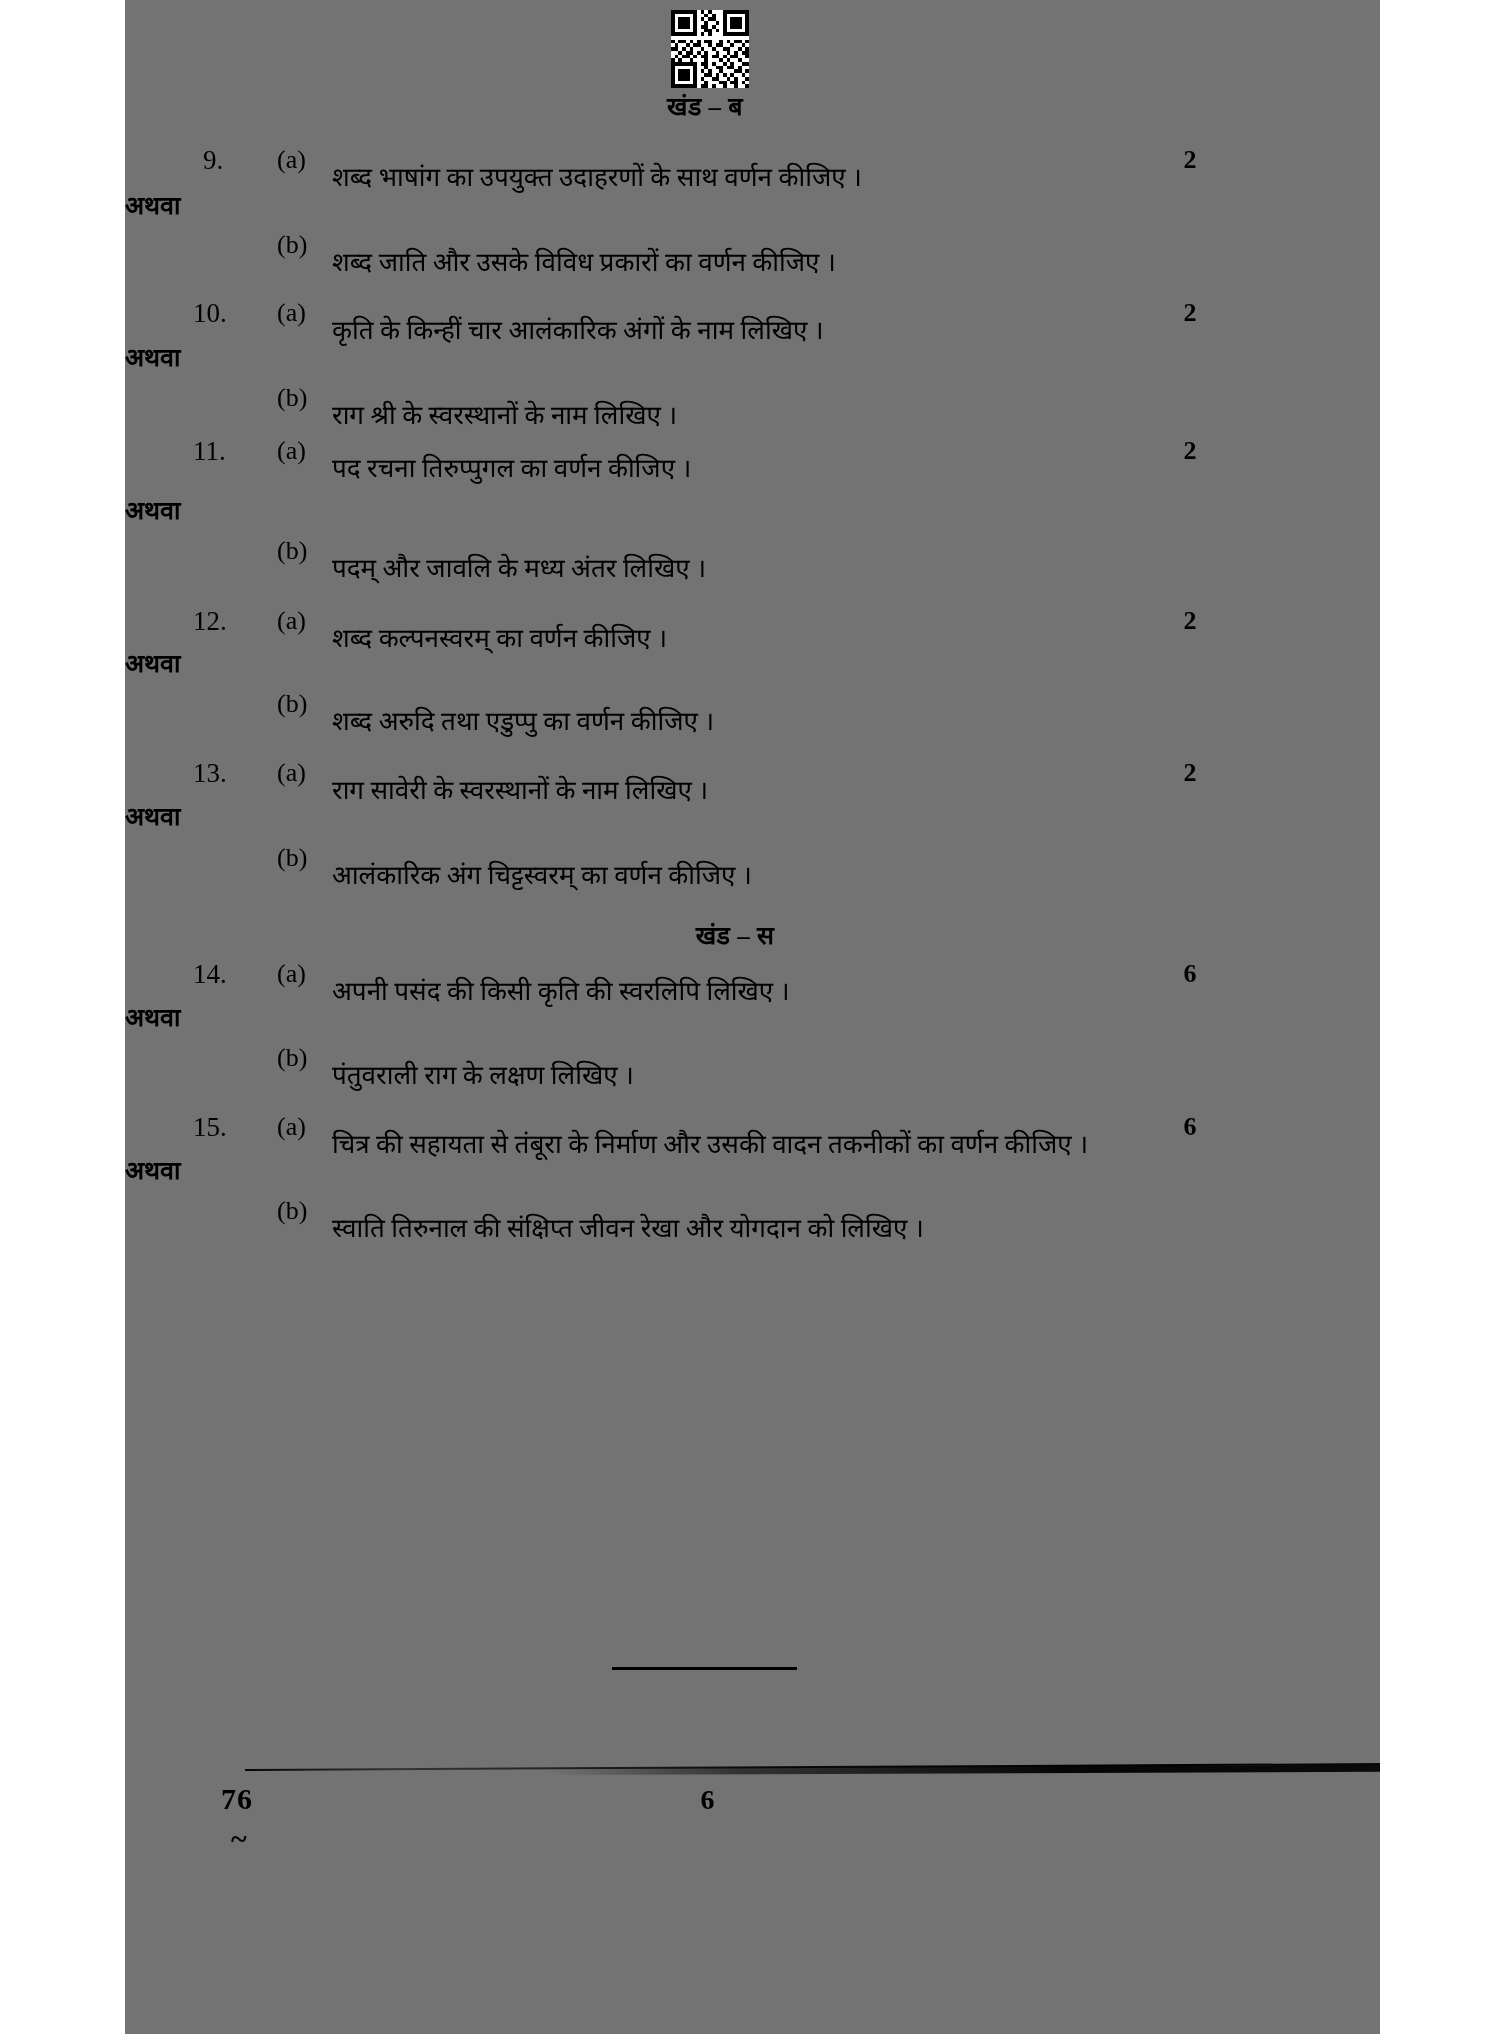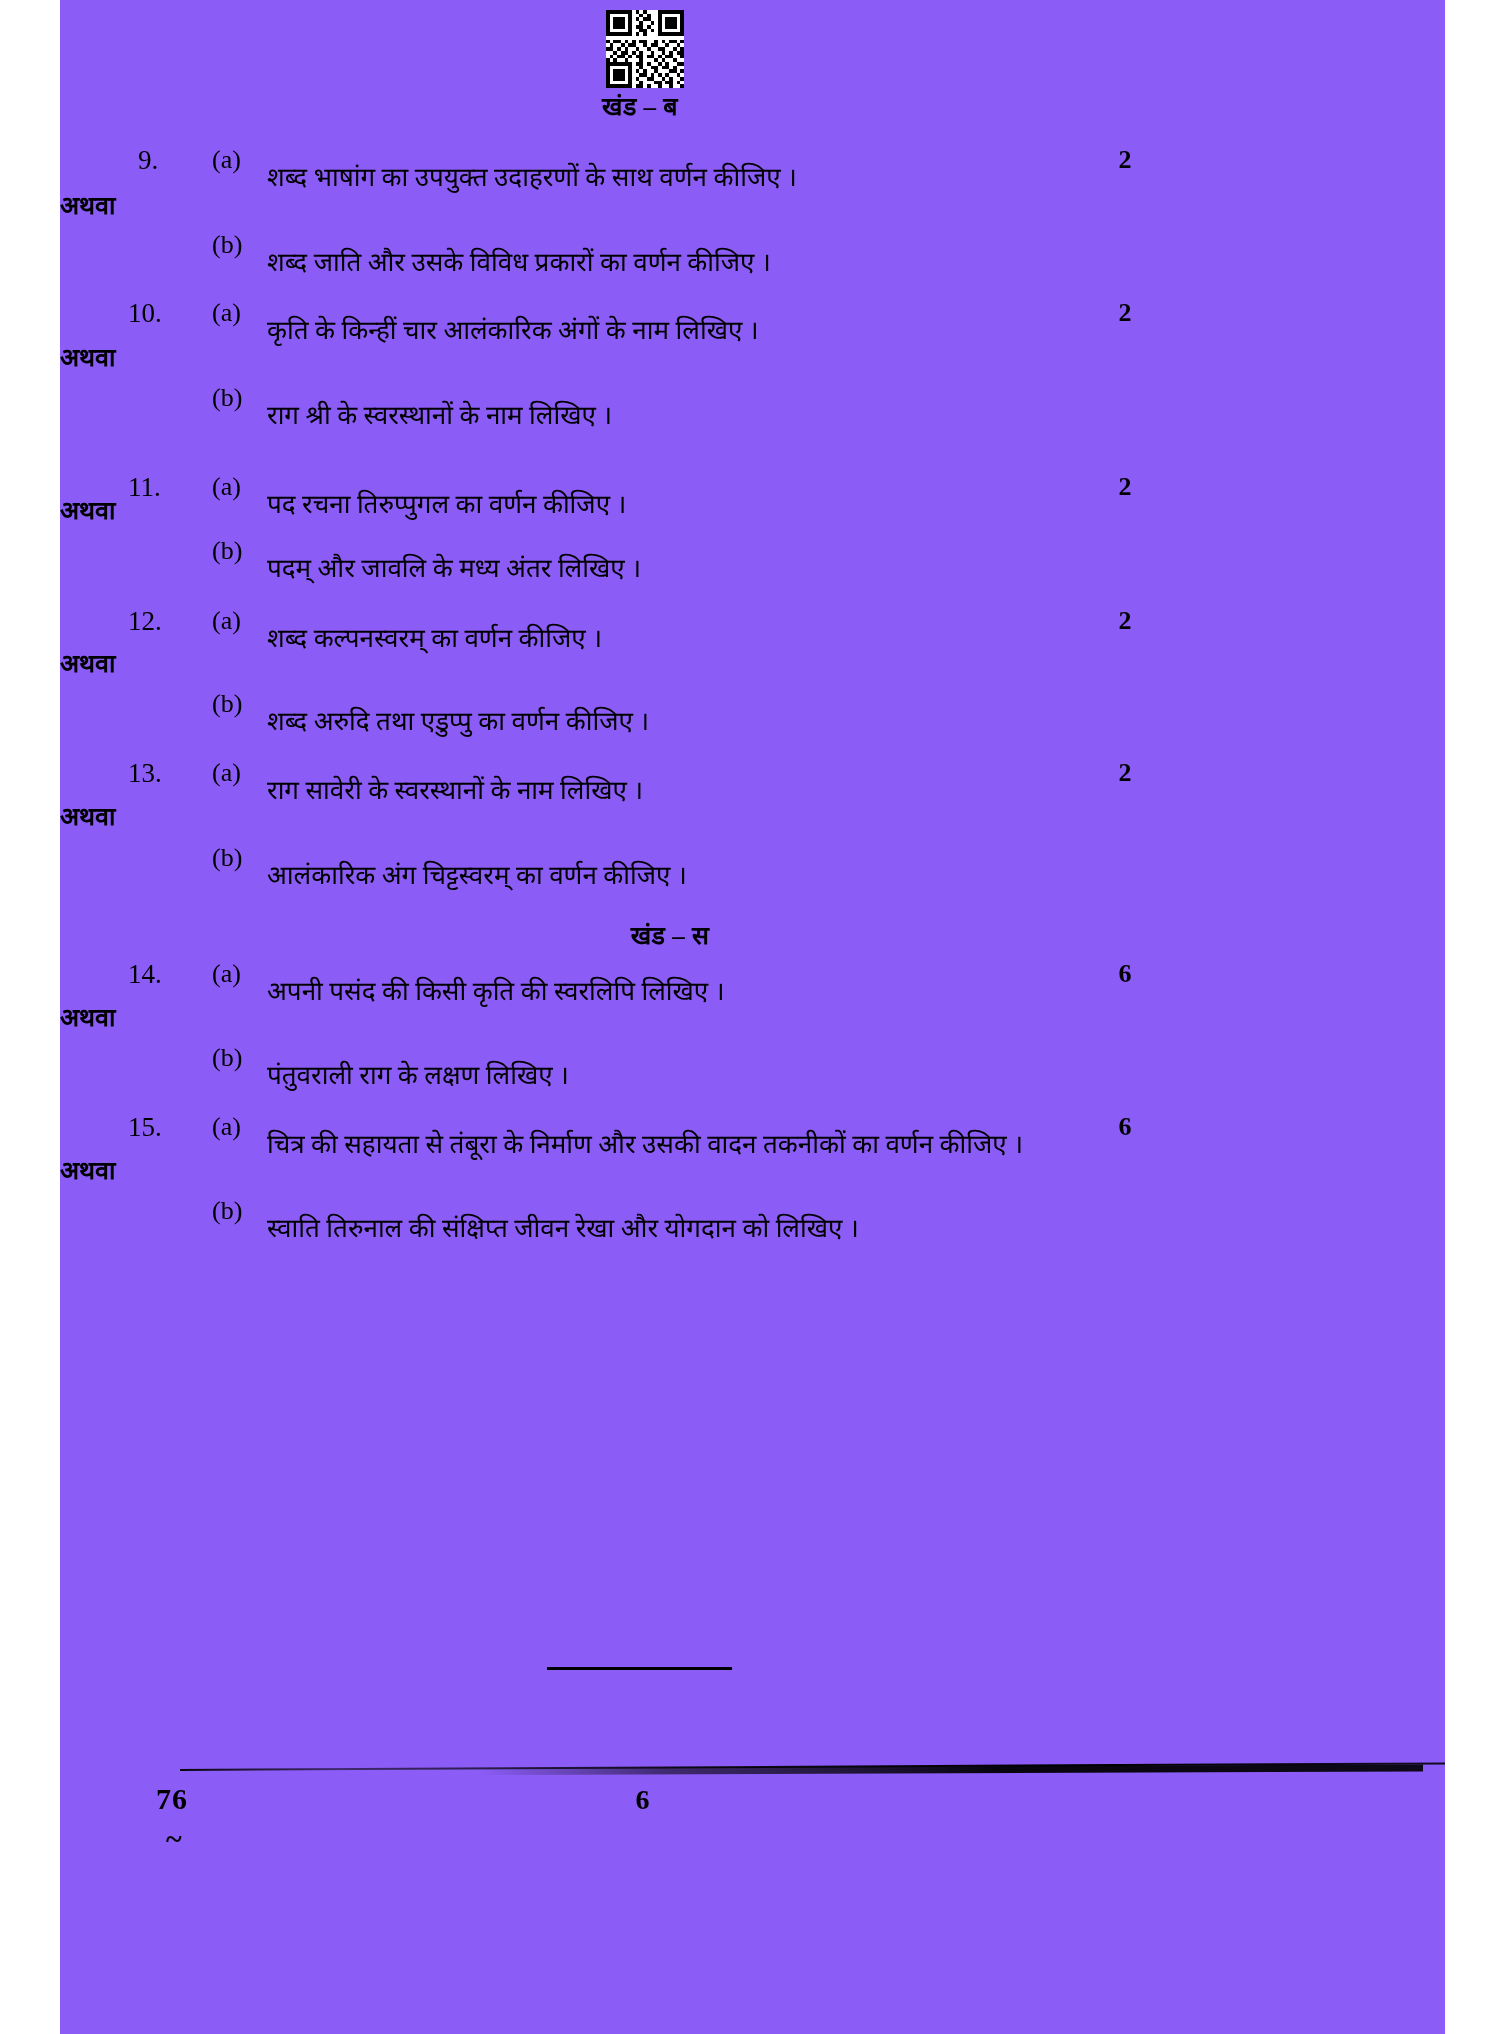--- a/index.html
+++ b/index.html
@@ -7,24 +7,24 @@
     margin: 0;
     padding: 0;
     background: #ffffff;
   }
   body {
     font-family: "Liberation Serif", "DejaVu Serif", serif;
     color: #000000;
   }
   .page {
     position: relative;
-    width: 1385px;
+    width: 1255px;
     height: 2034px;
     margin: 0 auto;
-    background: #8b5cf6;
+    background: #737373;
     overflow: hidden;
   }
 
   
   .qr-wrap {
     position: absolute;
     left: 540px;
     top: 10px;
     width: 90px;
     height: 78px;
@@ -312,21 +312,21 @@
     <div class="qtext">कृति के किन्हीं चार आलंकारिक अंगों के नाम लिखिए ।</div>
     <div class="qmarks">2</div>
   </div>
   <div class="orword" style="top:342px;">अथवा</div>
 
   <div class="qrow" style="top:381px;">
     <div class="qlabel">(b)</div>
     <div class="qtext">राग श्री के स्वरस्थानों के नाम लिखिए ।</div>
   </div>
 
-  <div class="qrow" style="top:470px;">
+  <div class="qrow" style="top:434px;">
     <div class="qnum wide">11.</div>
     <div class="qlabel">(a)</div>
     <div class="qtext">पद रचना तिरुप्पुगल का वर्णन कीजिए ।</div>
     <div class="qmarks">2</div>
   </div>
   <div class="orword" style="top:495px;">अथवा</div>
 
   <div class="qrow" style="top:534px;">
     <div class="qlabel">(b)</div>
     <div class="qtext">पदम् और जावलि के मध्य अंतर लिखिए ।</div>

